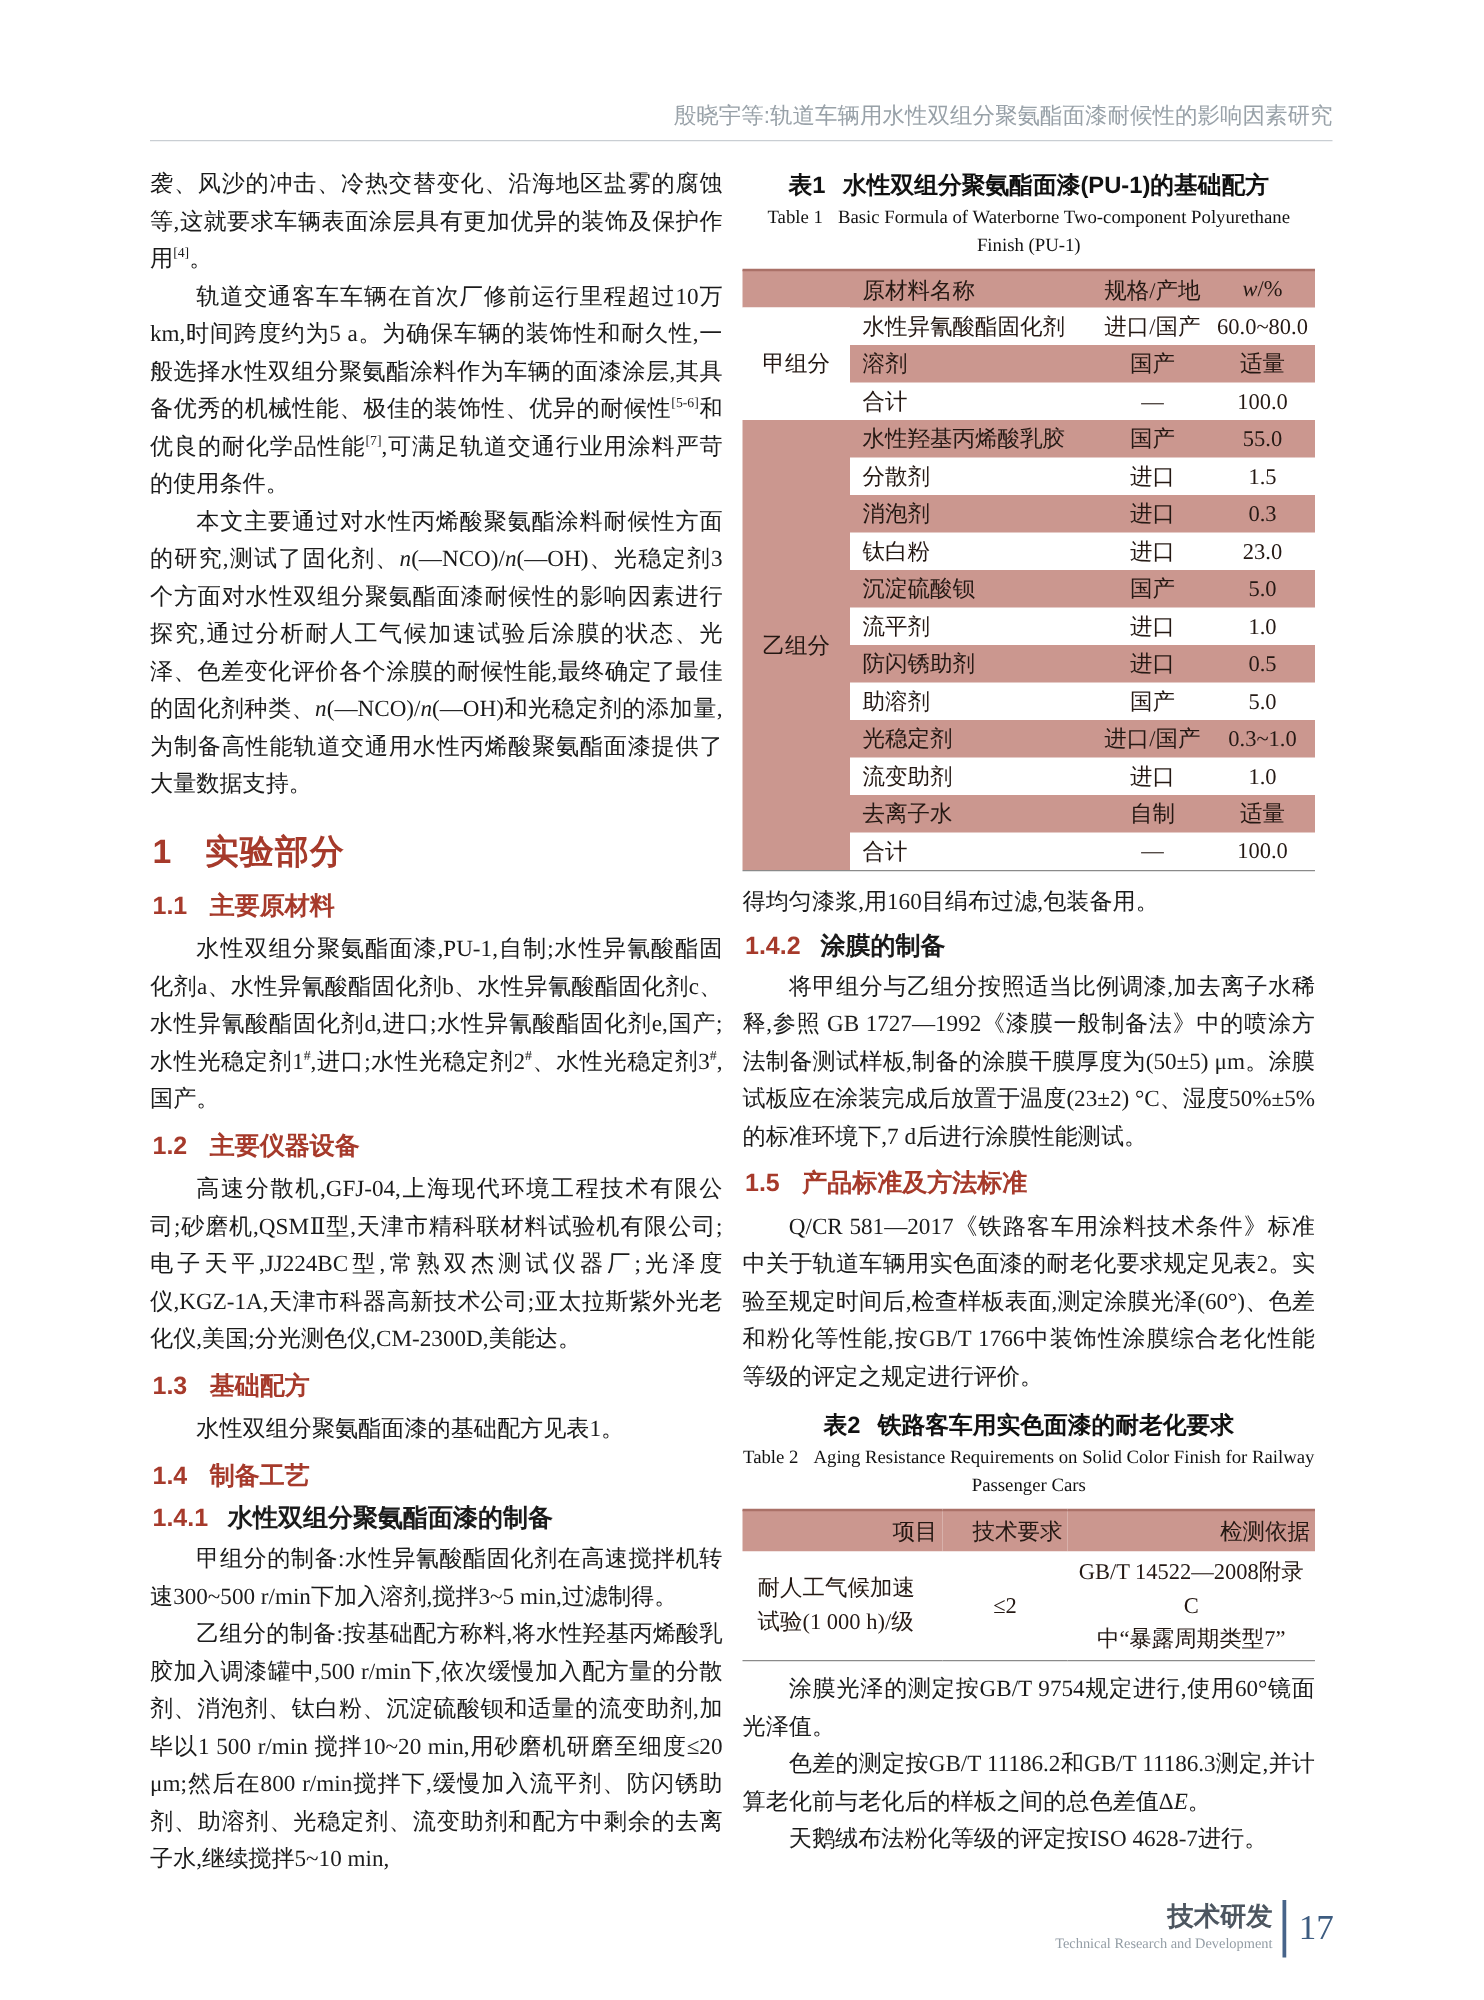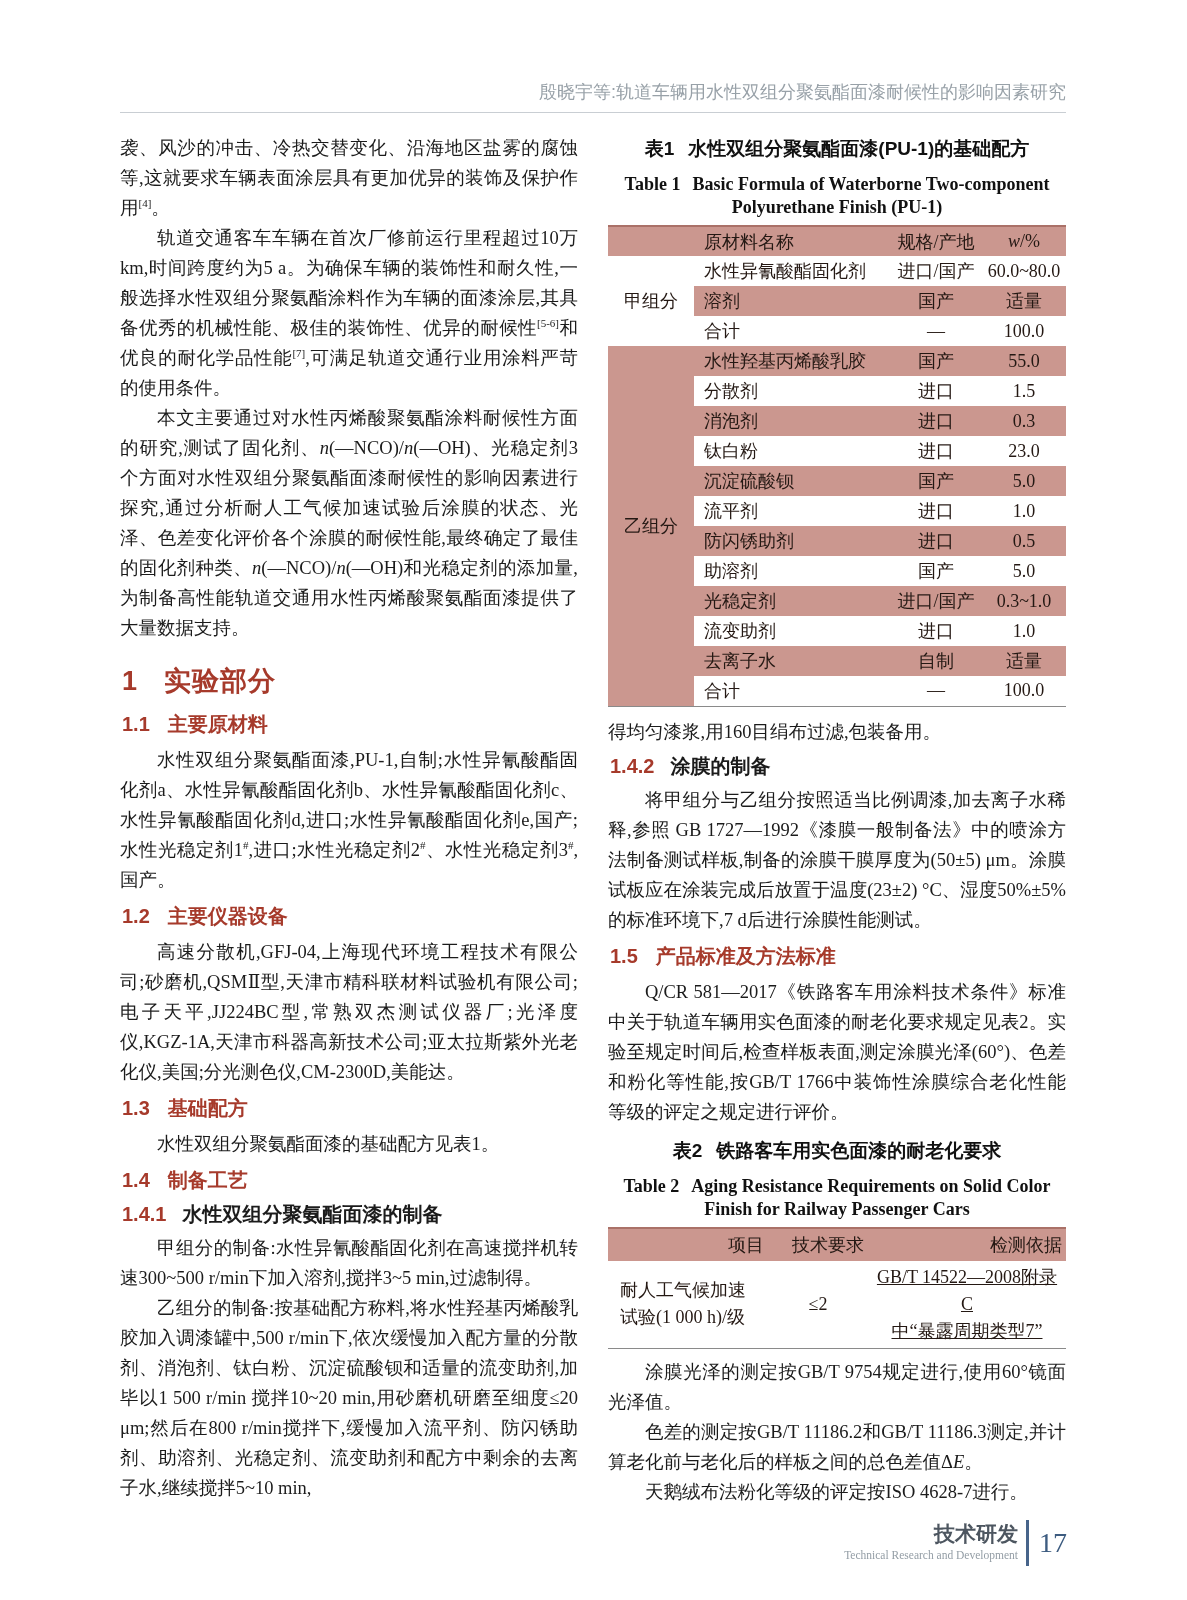--- a/index.html
+++ b/index.html
@@ -21,21 +21,21 @@
   
   .runhead{
     padding:82px 121px 0 121px;
     text-align:right;
     font-family:"Liberation Sans","DejaVu Sans",sans-serif;
     font-size:18px;line-height:20px;
     color:var(--hdr-gray);
   }
   .head-rule{margin:10px 121px 0 120px;border-top:1px solid #c9ced3;}
   
-  .cols{display:flex;gap:30px;padding:20px 121px 0 120px;}
+  .cols{display:flex;gap:16px;padding:20px 121px 0 120px;}
   .col{width:458px;}
   
   .para{
     font-size:18.5px;line-height:30px;
     text-align:justify;
     color:var(--ink);
   }
   .para.indent{text-indent:2em;}
   .para sup{font-size:11px;line-height:0;}
   .it{font-style:italic;}
@@ -59,22 +59,22 @@
   }
   .sec3 .t3{color:var(--ink);}
   
   .cap{text-align:center;margin-top:4px;}
   .cap-cn{
     font-family:"Liberation Sans","DejaVu Sans",sans-serif;
     font-weight:bold;font-size:19px;line-height:24px;color:#111;
   }
   .cap-cn .cap-label{margin-right:14px;}
   .cap-en{
-    font-weight:bold;font-size:18px;line-height:23px;color:#111;
-    margin-top:12px;
+    font-weight:normal;font-size:15px;line-height:23px;color:#111;
+    margin-top:2px;
   }
   .cap-en .cap-label{margin-right:12px;}
   
   table{border-collapse:collapse;width:100%;}
   .ftable{font-size:18px;margin:6px 0 10px 0;}
   .ftable th,.ftable td{height:30px;padding:1px 4px;font-weight:normal;color:#241813;}
   .ftable thead tr{border-top:2px solid #aa7168;}
   .ftable thead th{background:var(--pink);}
   .ftable tbody tr:last-child{border-bottom:1.5px solid #8a8a8a;}
   .ftable .r-pink .c{background:var(--pink);}
@@ -87,21 +87,21 @@
   
   .atable{font-size:18px;margin:6px 0 8px 0;}
   .atable th,.atable td{padding:3px 4px;font-weight:normal;color:#241813;}
   .atable thead tr{border-top:2px solid #aa7168;}
   .atable thead th{background:var(--pink);height:33px;text-align:right;}
   .atable tbody tr{border-bottom:1.5px solid #8a8a8a;}
   .atable td{text-align:center;height:60px;line-height:27px;}
   .atable td.item{text-align:left;padding-left:12px;width:160px;}
   .atable td.req{width:100px;}
   .atable .cell-line{display:block;}
-  .atable td.basis .cell-line{text-align:center;text-decoration:underline;}
+  .atable td.basis .cell-line{text-align:center;}
   
   .pfoot{
     position:absolute;right:120px;bottom:34px;
     display:flex;align-items:center;
   }
   .pfoot-text{text-align:right;}
   .pfoot-cn{
     font-family:Liberation Mono, monospace;
     font-weight:bold;font-size:21px;line-height:24px;color:#4d5660;
   }

